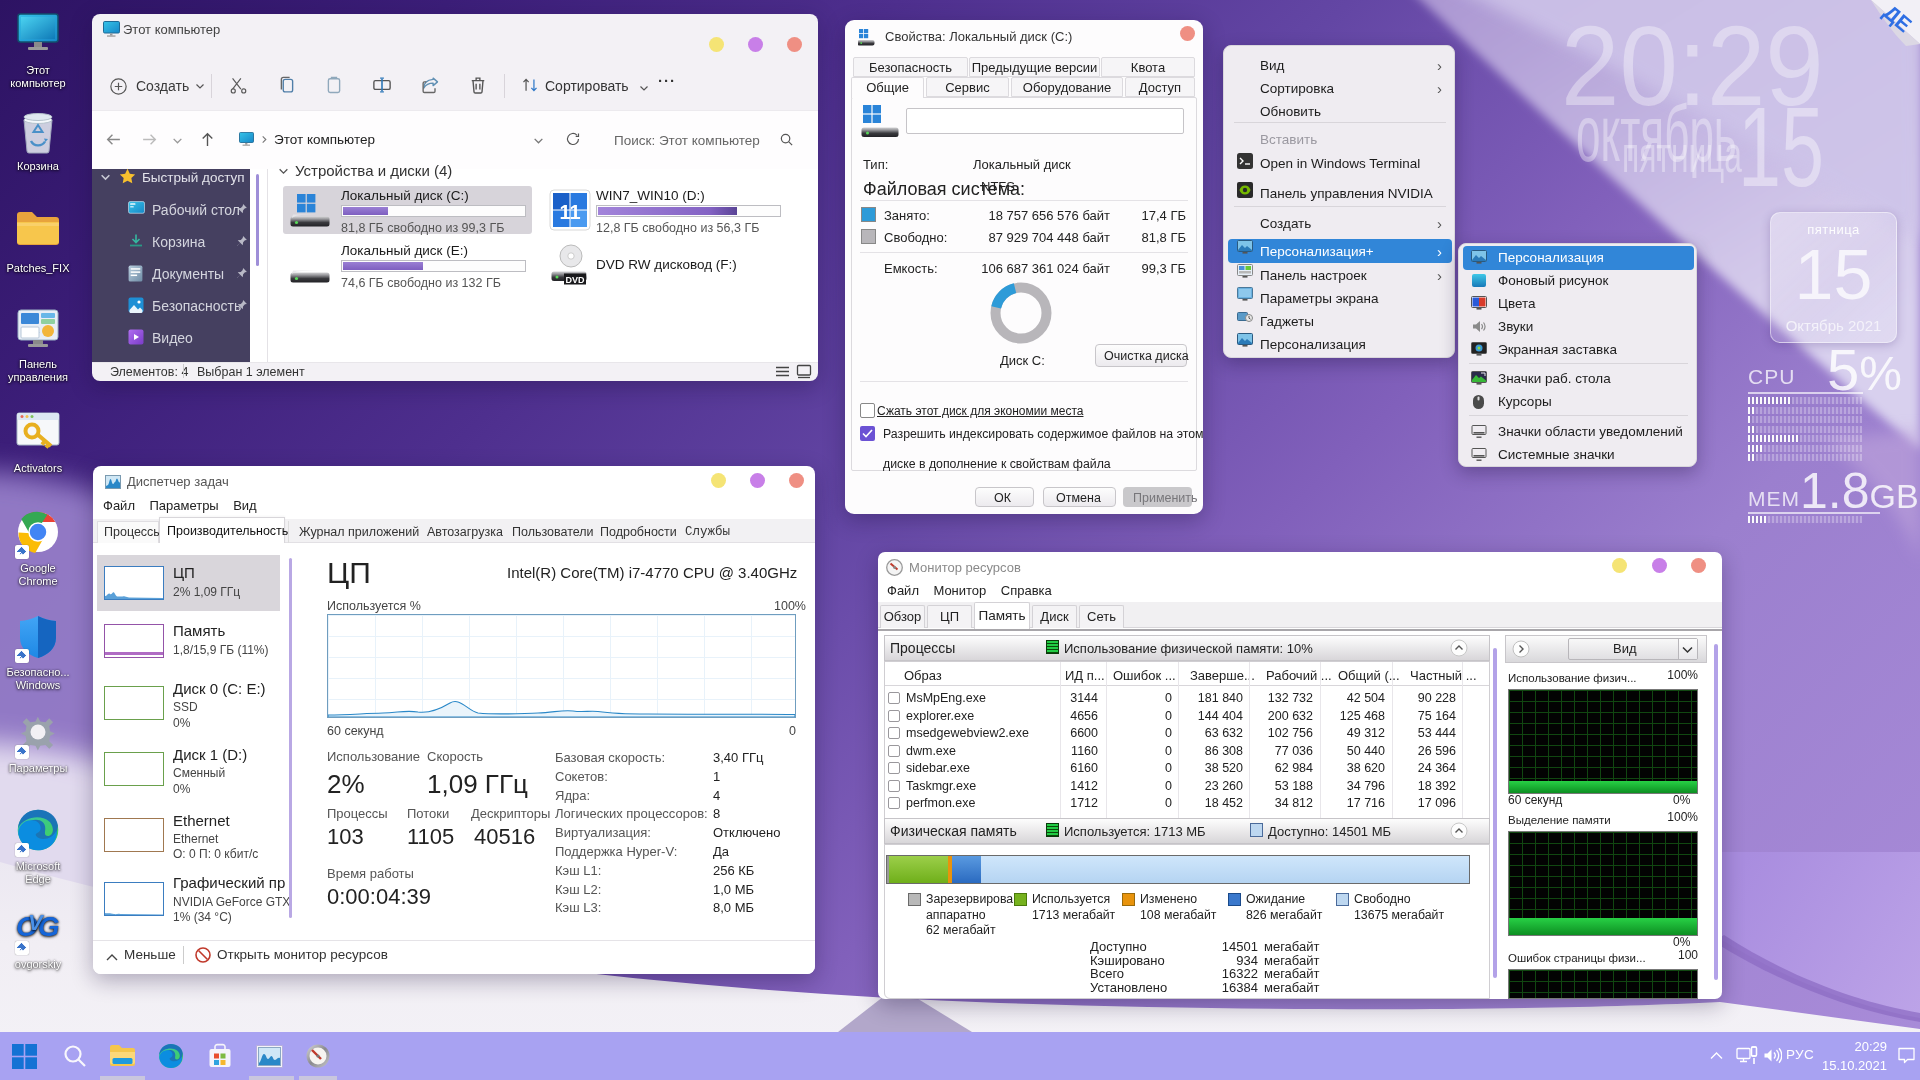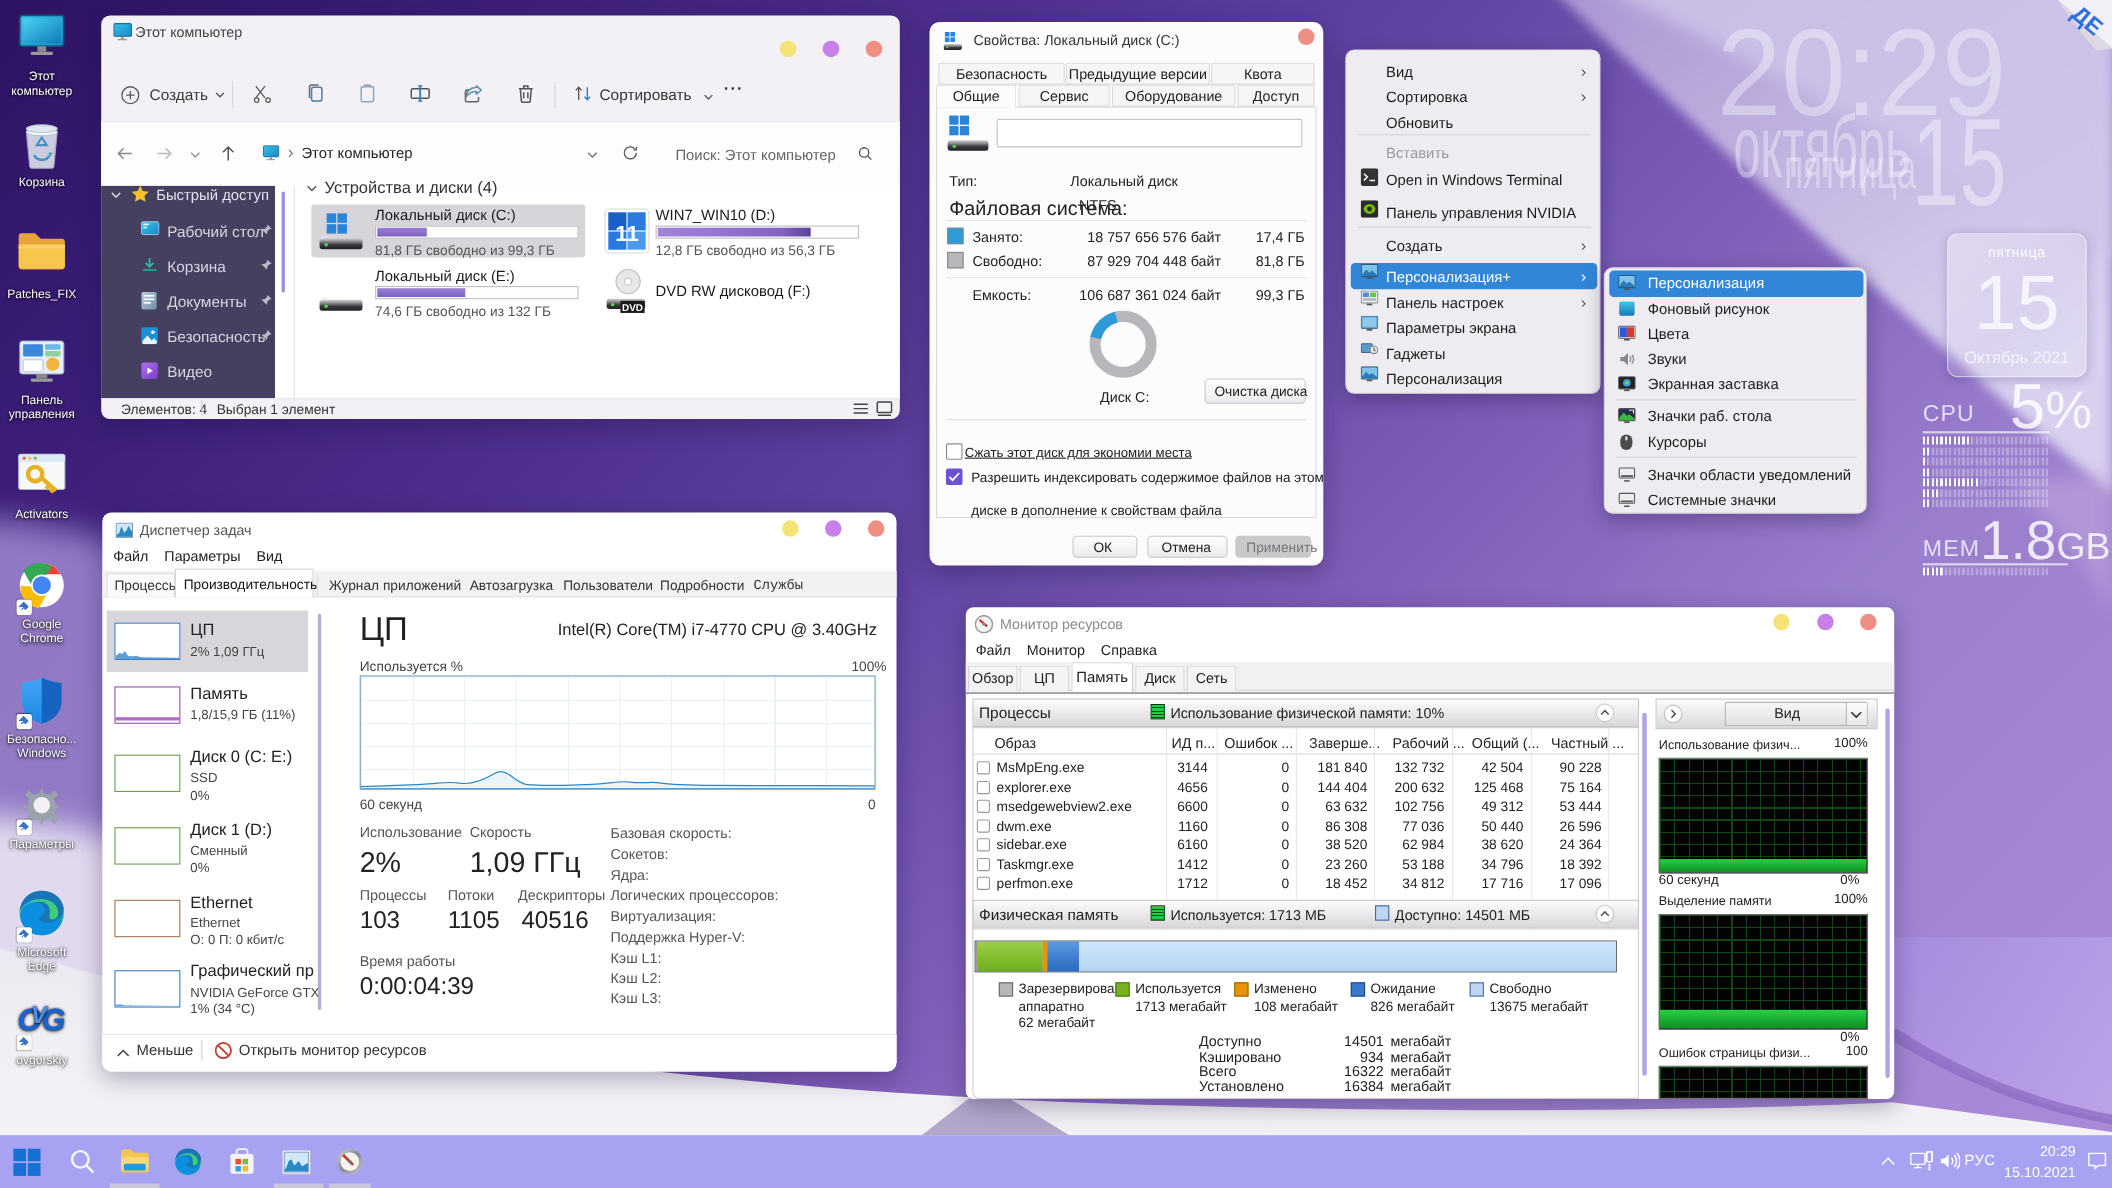--- a/index.html
+++ b/index.html
@@ -551,20 +551,21 @@
   <div class="t" style="left:334px;top:303px;font-size:26px;color:#222;">1,09 ГГц</div>
   <div class="t" style="left:234px;top:340px;font-size:13px;color:#555;">Процессы</div>
   <div class="t" style="left:314px;top:340px;font-size:13px;color:#555;">Потоки</div>
   <div class="t" style="left:378px;top:340px;font-size:13px;color:#555;">Дескрипторы</div>
   <div class="t" style="left:234px;top:358px;font-size:22px;color:#222;">103</div>
   <div class="t" style="left:314px;top:358px;font-size:22px;color:#222;">1105</div>
   <div class="t" style="left:381px;top:358px;font-size:22px;color:#222;">40516</div>
   <div class="t" style="left:234px;top:400px;font-size:13px;color:#555;">Время работы</div>
   <div class="t" style="left:234px;top:418px;font-size:22px;color:#222;">0:00:04:39</div>
   <div class="t" style="left:462px;top:283px;font-size:13px;color:#555;line-height:18.8px;">Базовая скорость:<br>Сокетов:<br>Ядра:<br>Логических процессоров:<br>Виртуализация:<br>Поддержка Hyper-V:<br>Кэш L1:<br>Кэш L2:<br>Кэш L3:</div>
+  <div class="t" style="left:620px;top:283px;font-size:13px;color:#222;line-height:18.8px;">3,40 ГГц<br>1<br>4<br>8<br>Отключено<br>Да<br>256 КБ<br>1,0 МБ<br>8,0 МБ</div>
 
   <div class="abs" style="left:0;top:474px;width:722px;height:34px;border-top:1px solid #e5e3e7;background:#fff;border-radius:0 0 8px 8px;"></div>
   <svg class="abs" style="left:13px;top:487px" width="12" height="8" viewBox="0 0 12 8" fill="none" stroke="#444" stroke-width="1.4">
         <path d="M1 7l5-5 5 5"></path>
       </svg>
   <div class="t" style="left:31px;top:481px;font-size:13.5px;color:#333;">Меньше</div>
   <div class="abs" style="left:90px;top:480px;width:1px;height:18px;background:#ccc;"></div>
   <svg class="abs" style="left:102px;top:481px" width="16" height="16" viewBox="0 0 16 16">
         <circle cx="8" cy="8" r="7" fill="#fff" stroke="#c0392b" stroke-width="1.6"></circle>
         <path d="M3.5 3.5 L12.5 12.5" stroke="#c0392b" stroke-width="1.6"></path>

